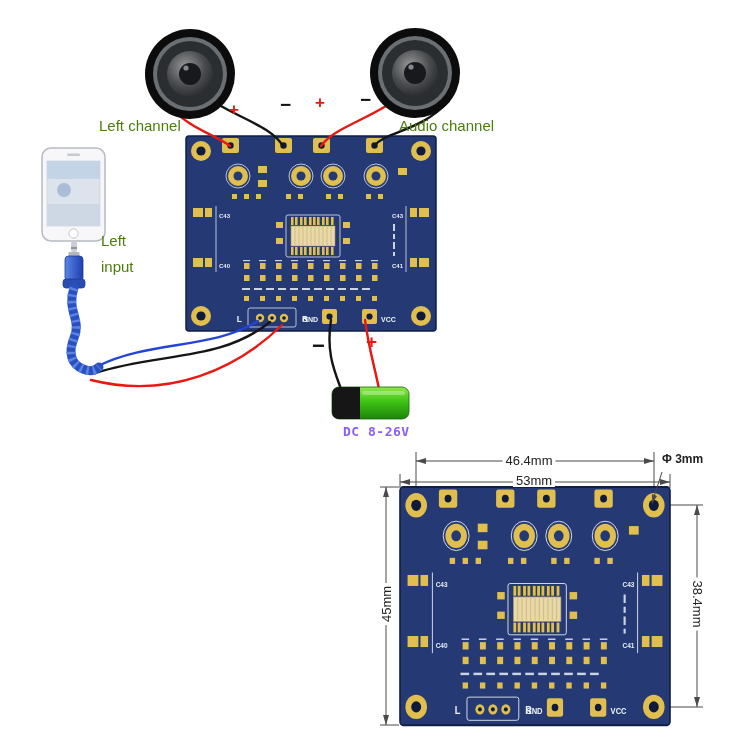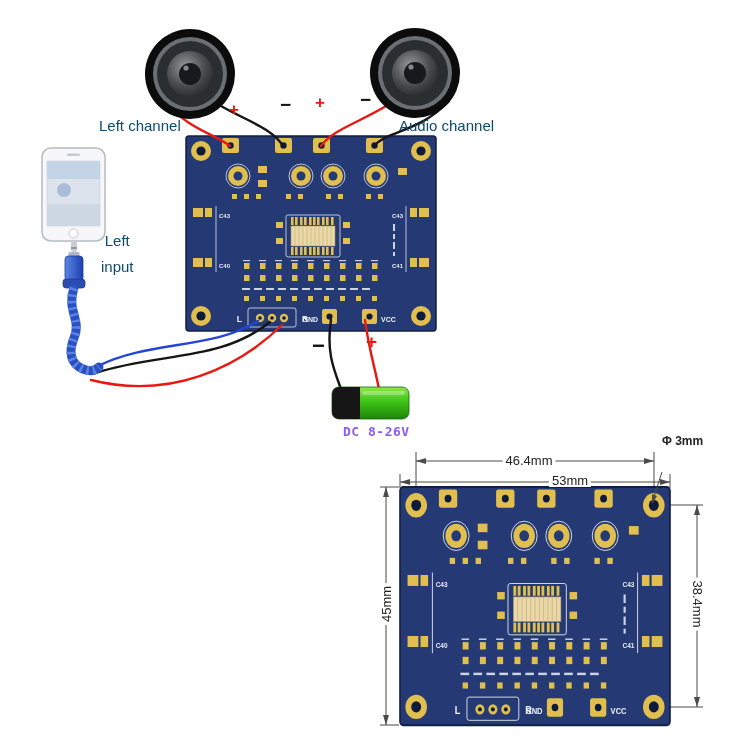--- a/index.html
+++ b/index.html
@@ -1,19 +1,19 @@
 <!DOCTYPE html>
 <html><head>
 <meta charset="utf-8">
 <style>
   html,body{margin:0;padding:0;background:#fff;}
   .canvas{position:relative;width:750px;height:750px;background:#ffffff;overflow:hidden;
           font-family:"Liberation Sans",sans-serif;}
   .canvas svg{position:absolute;left:0;top:0;}
-  .lbl{position:absolute;color:#0c4a6e;white-space:nowrap;font-size:15px;text-align:center;}
+  .lbl{position:absolute;color:#4d7c0f;white-space:nowrap;font-size:15px;}
   .mark{position:absolute;font-weight:700;font-size:17px;color:#111;white-space:nowrap;}
   .mark.red{color:#e81812;}
   .batlbl{position:absolute;font-family:"DejaVu Sans Mono",monospace;font-weight:700;
           font-size:13px;color:#8b5cf6;letter-spacing:.5px;white-space:nowrap;}
   .dim{position:absolute;font-size:13px;line-height:13px;color:#222;background:#fff;
        padding:0 3px;white-space:nowrap;}
   .dim.ctr{transform:translateX(-50%);}
   .dim.rotL{transform:translate(-50%,-50%) rotate(-90deg);}
   .dim.rotR{transform:translate(-50%,-50%) rotate(90deg);}
   .dim.phi{font-weight:600;font-size:12px;}
@@ -322,18 +322,18 @@
   <div class="mark" style="left:280px;top:94px;font-size:19px;">−</div>
   <div class="mark red" style="left:315px;top:93px;">+</div>
   <div class="mark" style="left:360px;top:89px;font-size:19px;">−</div>
 
   <div class="mark" style="left:312px;top:333px;font-size:22px;">−</div>
   <div class="mark red" style="left:366px;top:331px;font-size:19px;">+</div>
 
   <div class="batlbl" style="left:343px;top:424px;">DC 8-26V</div>
 
   <div class="dim ctr" style="left:529px;top:454px;">46.4mm</div>
-  <div class="dim ctr" style="left:534px;top:474px;margin-left:36px;">53mm</div>
-  <div class="dim phi" style="left:659px;top:435px;">Φ 3mm</div>
+  <div class="dim ctr" style="left:534px;top:474px;">53mm</div>
+  <div class="dim phi" style="left:659px;top:453px;">Φ 3mm</div>
   <div class="dim rotL" style="left:386px;top:604px;">45mm</div>
   <div class="dim rotR" style="left:697px;top:604px;">38.4mm</div>
 
 </div>
 
 </body></html>

